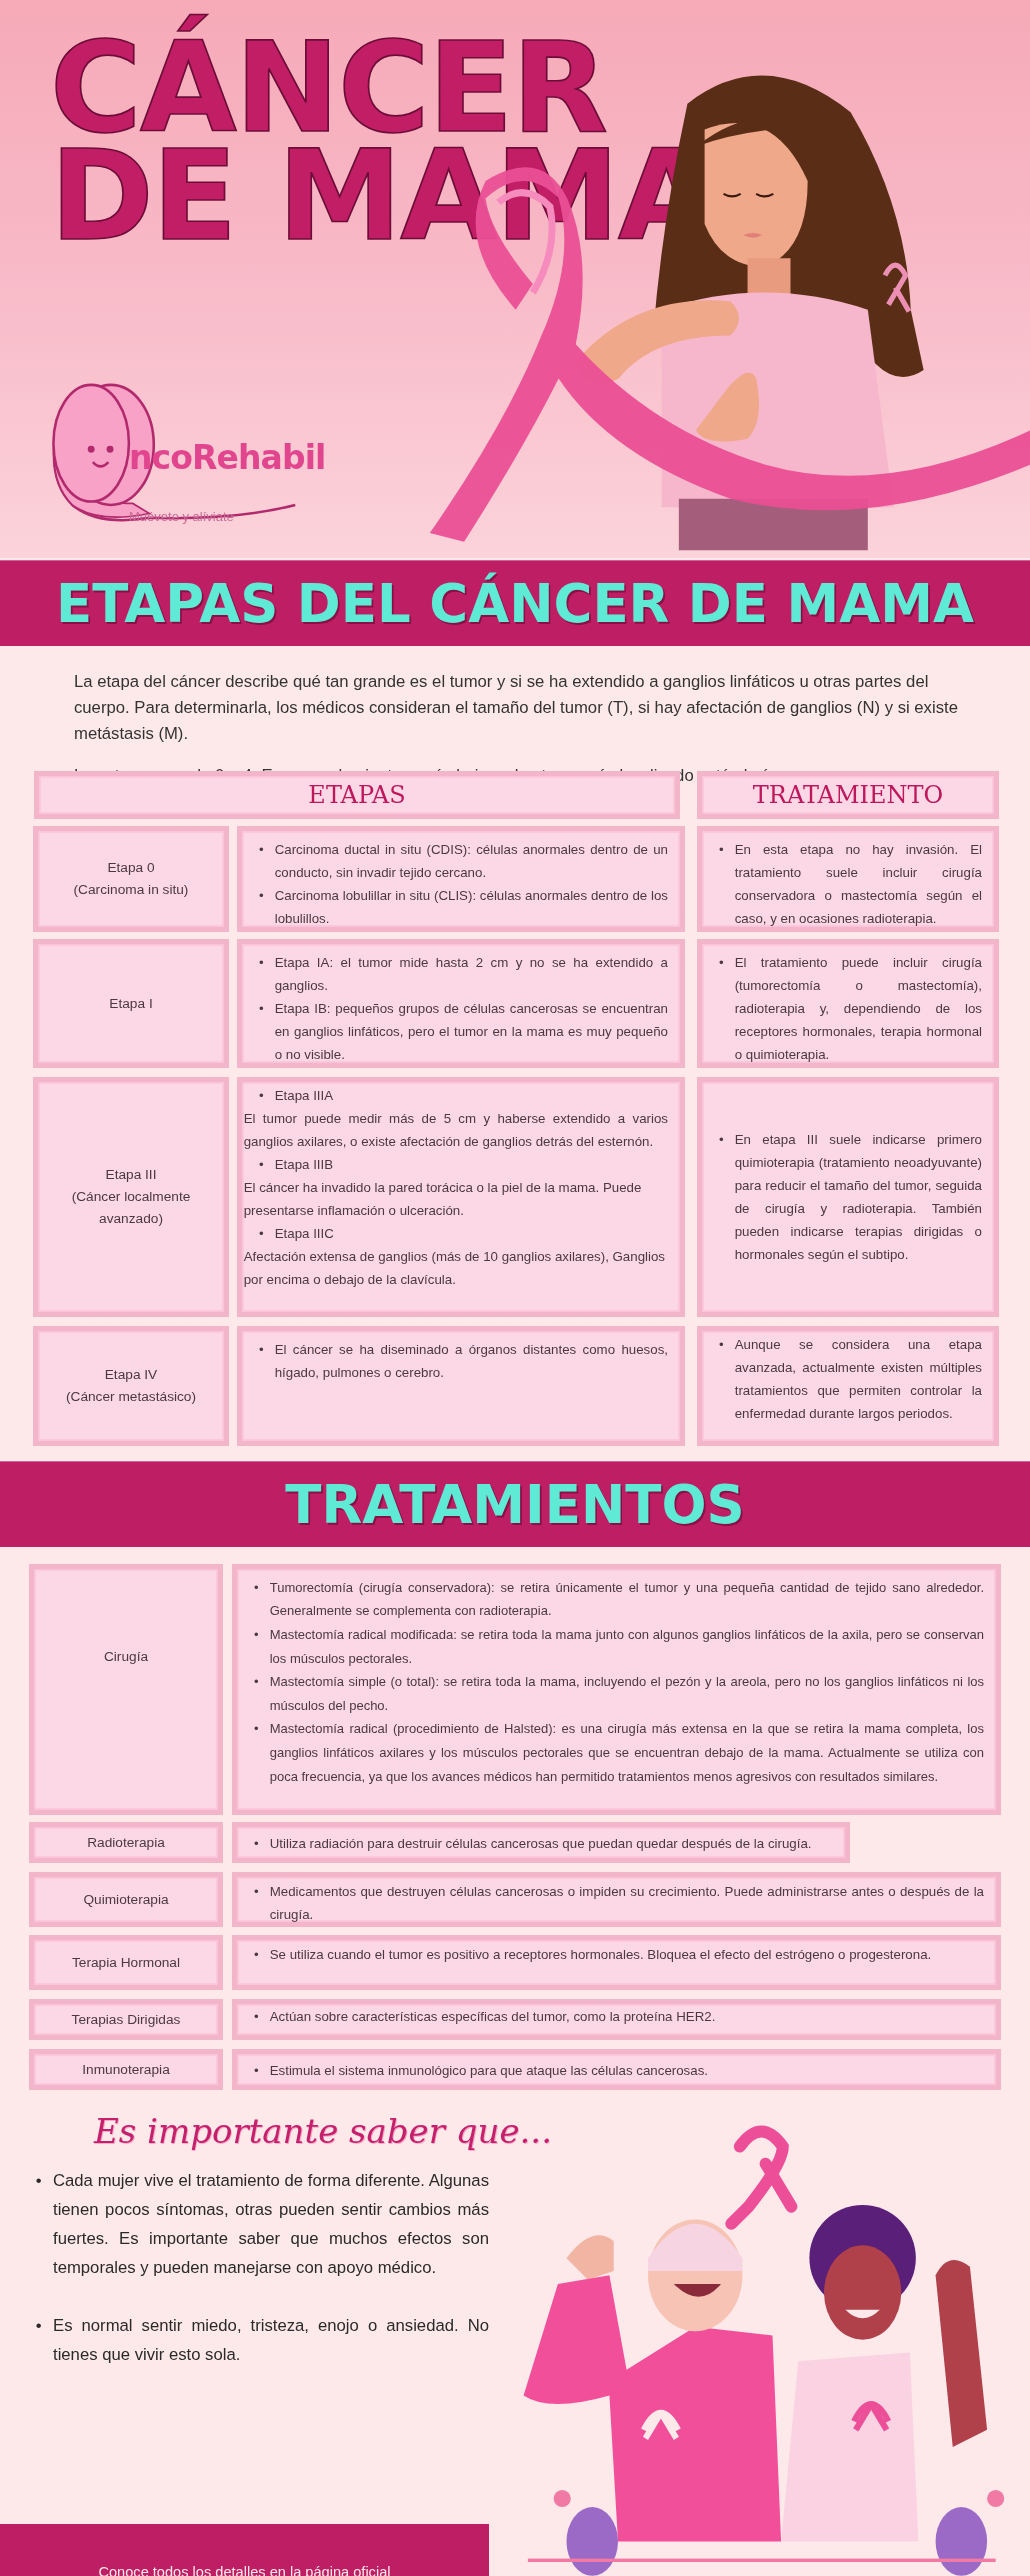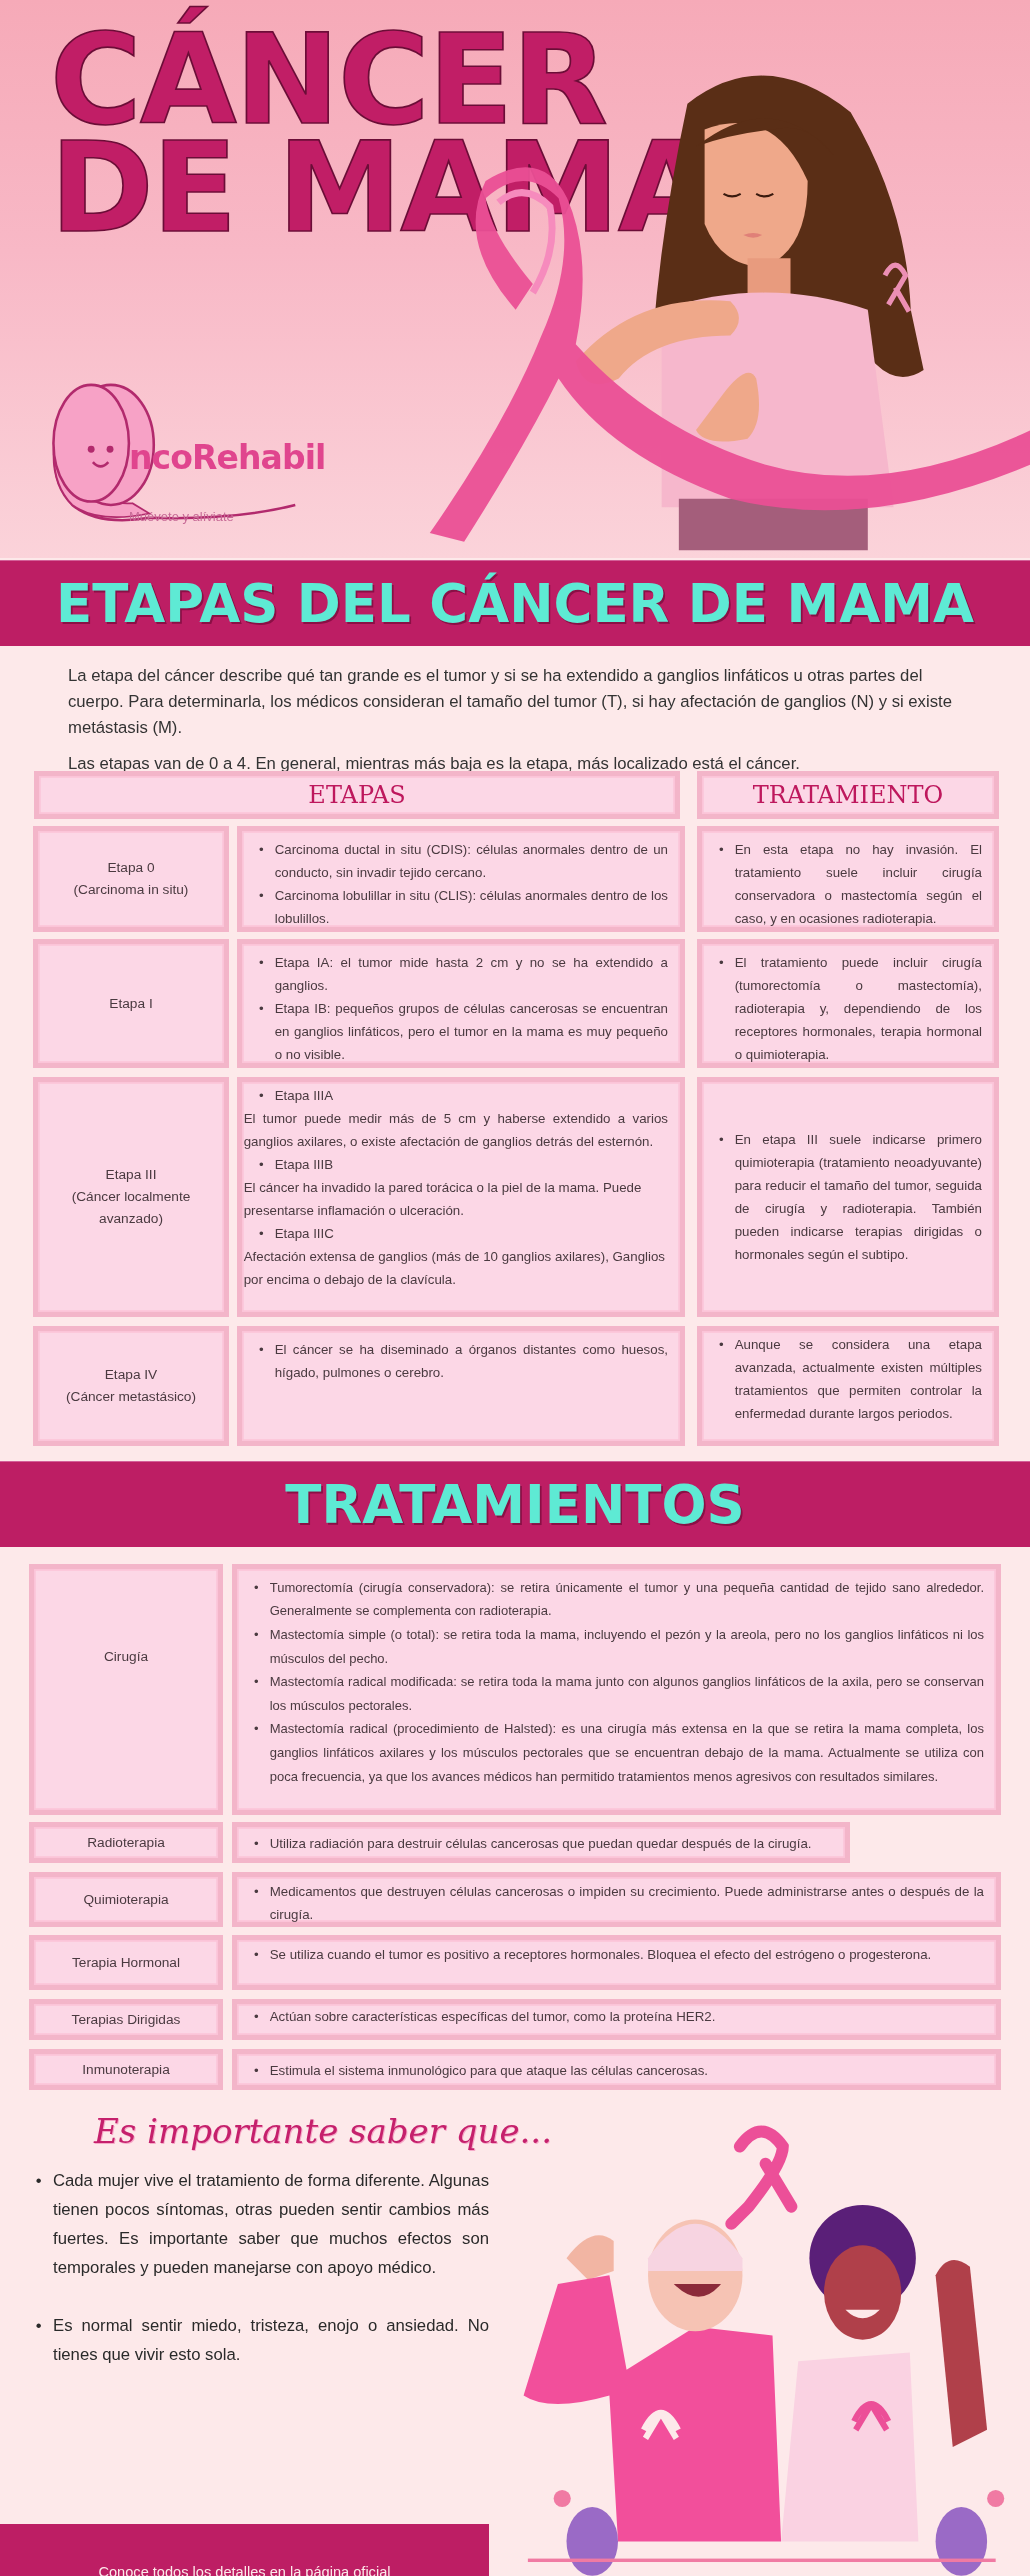--- a/index.html
+++ b/index.html
@@ -2,39 +2,39 @@
 <html style="font-size:13.7px"><head>
 <meta charset="utf-8">
 <style>
   * { box-sizing: border-box; margin: 0; padding: 0; }
   html, body { width: 1030px; height: 2576px; overflow: hidden; }
   body { background: #fde9ea; font-family: "Liberation Sans", sans-serif; color: #2a2a2a; position: relative; }
 
   
   .hero { position: absolute; left: 0; top: 0; width: 1030px; height: 558px;
     background: linear-gradient(180deg, #f6aab8 0%, #f8b8c6 45%, #fbd3da 100%); overflow: hidden; }
-  .hero-title { position: absolute; left: 50px; top: 26px; font-family: "DejaVu Sans", sans-serif;
+  .hero-title { position: absolute; left: 50px; top: 34px; font-family: "DejaVu Sans", sans-serif;
     font-weight: 900; font-size: 125px; line-height: 108px; color: #c11e66; letter-spacing: -1.7px;
     -webkit-text-stroke: 1.7px #6b0d37; }
   .hero-title div { display: block; }
   .logo { position: absolute; left: 38px; top: 376px; width: 283px; height: 155px; }
   .logo-text { position: absolute; left: 91px; top: 62px; font-family: "DejaVu Sans", sans-serif;
     font-weight: bold; font-size: 33px; color: #e0458e; letter-spacing: -0.9px; }
   .logo-tag { position: absolute; left: 91px; top: 133px; font-size: 13px; color: #c76a96; }
   .hero-art { position: absolute; left: 404px; top: 52px; width: 627px; height: 507px; }
 
   
   .banner { position: absolute; left: 0; width: 1030px; background: #bd1e64; color: #5eead4;
     font-family: "DejaVu Sans", sans-serif; font-weight: bold; text-align: center; letter-spacing: 0px;
     border-top: 1.7px solid #d36098; }
   .banner.b1 { top: 560px; height: 86px; font-size: 53px; line-height: 86px; text-shadow: 1.7px 1.7px 0 #8a0f45; }
   .banner.b2 { top: 1461px; height: 86px; font-size: 53px; line-height: 86px; text-shadow: 1.7px 1.7px 0 #8a0f45; }
 
   .intro { position: absolute; left: 58px; top: 653px; width: 917px; font-size: 16.7px; line-height: 26px; color: #333; text-align: left; }
-  .intro p { margin: 10px; }
+  .intro p { margin: 16px; }
 
   
   .box { position: absolute; background: #fcd7e6; border: 5.2px solid #f3b5c9; box-shadow: inset 0 0 0 1.7px #fbc4d8;
     font-family: "Liberation Sans", sans-serif; color: #4a3a40; }
   .hdr { text-align: center; font-family: "DejaVu Serif", serif; font-size: 24px; line-height: 39px; color: #be185d; font-weight: normal; }
   .label { display: flex; align-items: center; justify-content: center; text-align: center; font-size: 13.7px; line-height: 22px; }
   .content { padding: 6.9px 12px 6.9px 13.7px; font-size: 13.3px; line-height: 23px; text-align: justify; }
   .content ul { list-style: none; }
   .content li { position: relative; padding-left: 19px; }
   .content li::before { content: "•"; position: absolute; left: 3.4px; top: 0; }
@@ -181,22 +181,22 @@
       <li>Aunque se considera una etapa avanzada, actualmente existen múltiples tratamientos que permiten controlar la enfermedad durante largos periodos.</li>
     </ul>
 </div>
 
 <div class="banner b2">TRATAMIENTOS</div>
 
 <div class="box label" style="left:29px; top:1564px; width:194px; height:251px; align-items:flex-start; padding-top:77px;">Cirugía</div>
 <div class="box content" style="left:232px; top:1564px; width:769px; height:251px; font-size:13px; line-height:23.6px;">
   <ul>
     <li>Tumorectomía (cirugía conservadora): se retira únicamente el tumor y una pequeña cantidad de tejido sano alrededor. Generalmente se complementa con radioterapia.</li>
+    <li>Mastectomía radical modificada: se retira toda la mama junto con algunos ganglios linfáticos de la axila, pero se conservan los músculos pectorales.</li>
     <li>Mastectomía simple (o total): se retira toda la mama, incluyendo el pezón y la areola, pero no los ganglios linfáticos ni los músculos del pecho.</li>
-    <li>Mastectomía radical modificada: se retira toda la mama junto con algunos ganglios linfáticos de la axila, pero se conservan los músculos pectorales.</li>
     <li>Mastectomía radical (procedimiento de Halsted): es una cirugía más extensa en la que se retira la mama completa, los ganglios linfáticos axilares y los músculos pectorales que se encuentran debajo de la mama. Actualmente se utiliza con poca frecuencia, ya que los avances médicos han permitido tratamientos menos agresivos con resultados similares.</li>
   </ul>
 </div>
 
 <div class="box label" style="left:29px; top:1822px; width:194px; height:41px;">Radioterapia</div>
 <div class="box content" style="left:232px; top:1822px; width:618px; height:41px; padding-top:5.2px;">
   <ul>
       <li>Utiliza radiación para destruir células cancerosas que puedan quedar después de la cirugía.</li>
     </ul>
 </div>

